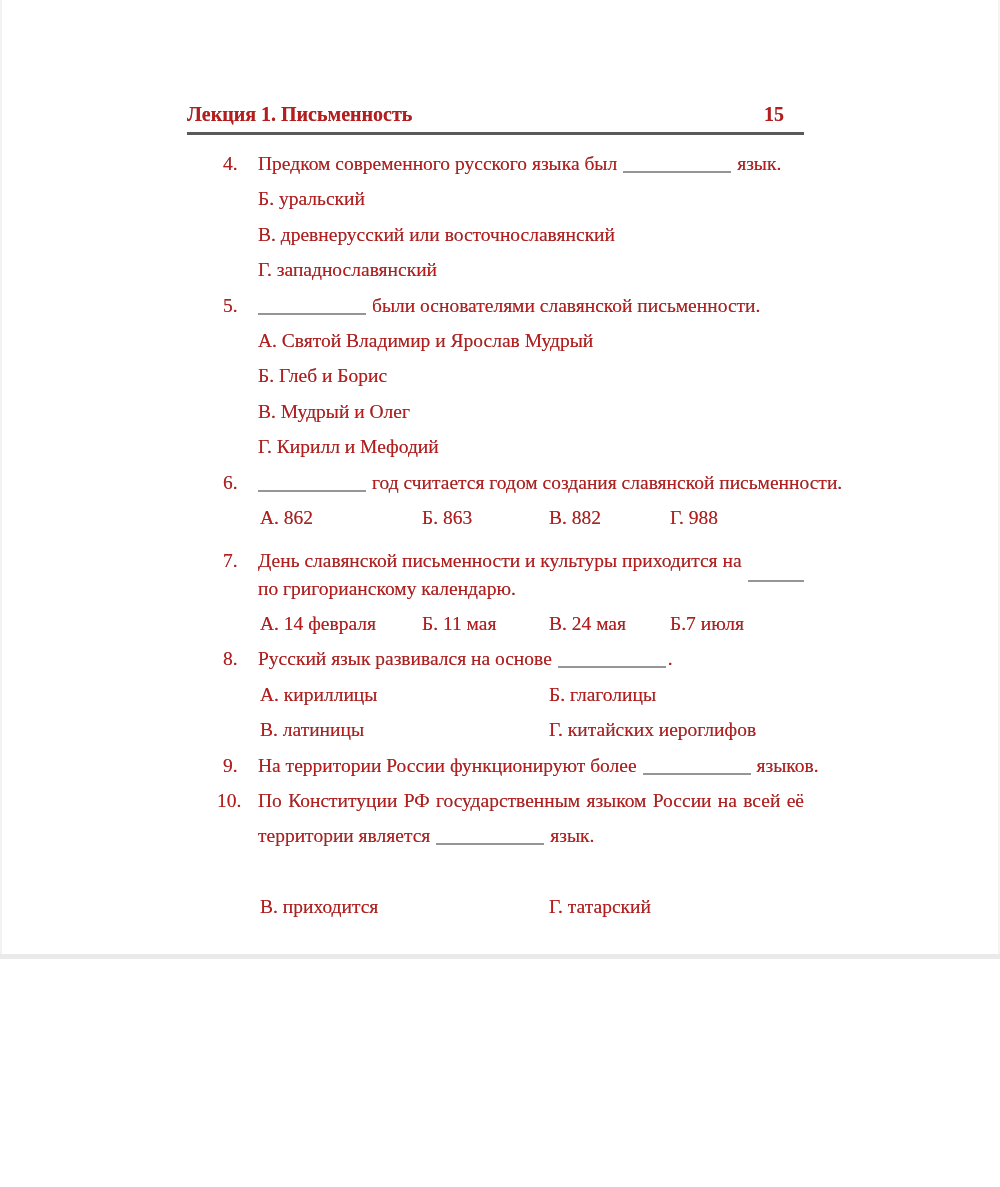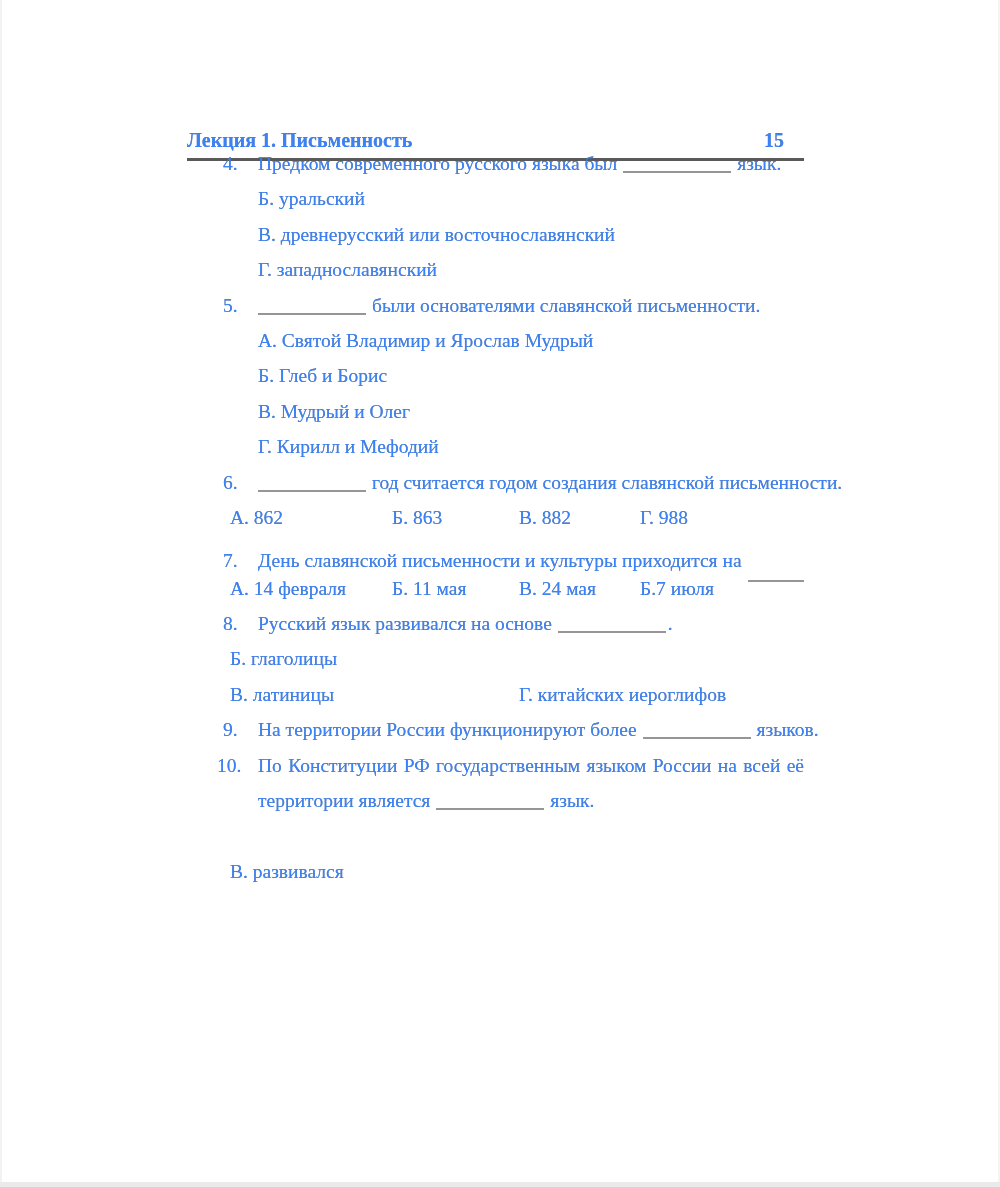--- a/index.html
+++ b/index.html
@@ -1,51 +1,51 @@
 <!DOCTYPE html>
 <html><head>
 <meta charset="utf-8">
 <style>
   html,body{margin:0;padding:0;background:#ffffff;}
   .page{
     position:relative;
-    width:1000px;height:1187px;
+    width:1000px;height:959px;
     background:#ffffff;
     overflow:hidden;
     font-family:"Liberation Serif","DejaVu Serif",serif;
-    color:#3b82f6;
+    color:#b91c1c;
   }
   .doc{
     position:absolute;left:187px;top:103px;width:617px;
   }
   .scan-ink{ text-shadow:0 0 0.5px rgba(50,50,50,0.55); }
 
   
   .header{
     display:flex;justify-content:space-between;align-items:baseline;
     font-weight:bold;font-size:20px;line-height:22px;
     border-bottom:3px solid #5a5a5a;
     padding-bottom:7px;
   }
-  .header .pagenum{padding-right:20px;margin-top:26px;}
+  .header .pagenum{padding-right:20px;}
 
   
   .body{position:absolute;left:0;top:43px;width:617px;}
   .line{
     display:flex;align-items:baseline;
     height:35.4px;line-height:35.4px;
     font-size:19.5px;white-space:nowrap;
   }
   .qnum{flex:0 0 71px;padding-left:36px;box-sizing:border-box;}
   .qnum.wide{padding-left:30px;}
   .qtext{flex:1 1 auto;min-width:0;}
   .qtext.flexline{display:flex;align-items:flex-end;margin-top:8px;}
   .just{text-align:justify;text-align-last:justify;white-space:normal;}
   .cont,.opt{margin-left:71px;}
-  .optrow{margin-left:43px;display:flex;}
+  .optrow{margin-left:73px;display:flex;}
   .c1{flex:0 0 162px;}
   .c2{flex:0 0 127px;}
   .c3{flex:0 0 121px;}
   .c4{flex:1 1 auto;}
   .colA{flex:0 0 289px;}
   .colB{flex:1 1 auto;}
 
   
   .blank{
     display:inline-block;width:108px;height:3px;
@@ -104,32 +104,34 @@
         <span class="c4">Г. 988</span>
       </div>
 
       <div class="line">
         <span class="qnum">7.</span>
         <span class="qtext flexline">
             <span>День славянской письменности и культуры приходится на</span>
             <span class="blank fill"></span>
           </span>
       </div>
+      <div class="line cont">по григорианскому календарю.</div>
       <div class="line optrow">
         <span class="c1">А. 14 февраля</span>
         <span class="c2">Б. 11 мая</span>
         <span class="c3">В. 24 мая</span>
         <span class="c4">Б.7 июля</span>
       </div>
 
       <div class="line">
         <span class="qnum">8.</span>
         <span class="qtext"><span>Русский язык развивался на основе</span><span class="blank tight"></span><span>.</span></span>
       </div>
       <div class="line optrow">
+        <span class="colA">А. кириллицы</span>
         <span class="colB">Б. глаголицы</span>
       </div>
       <div class="line optrow">
         <span class="colA">В. латиницы</span>
         <span class="colB">Г. китайских иероглифов</span>
       </div>
 
       <div class="line">
         <span class="qnum">9.</span>
         <span class="qtext"><span>На территории России функционируют более</span><span class="blank"></span><span>языков.</span></span>
@@ -140,21 +142,22 @@
         <span class="qtext just">По Конституции РФ государственным языком России на всей её</span>
       </div>
       <div class="line cont">
           <span>территории является</span>
           <span class="blank"></span>
           <span>язык.</span>
         </div>
       <div class="line optrow">
       </div>
       <div class="line optrow">
-        <span class="colA">В. развивался</span>
+        <span class="colA">В. приходится</span>
+        <span class="colB">Г. татарский</span>
       </div>
 
     </div>
   </div>
 
   <div class="edge edge-left"></div>
   <div class="edge edge-right"></div>
   <div class="edge edge-bottom"></div>
 </div>
 

